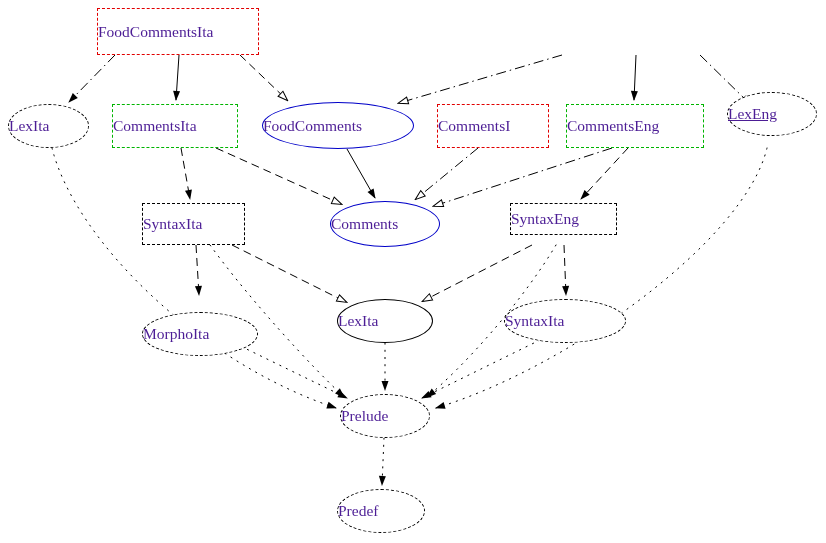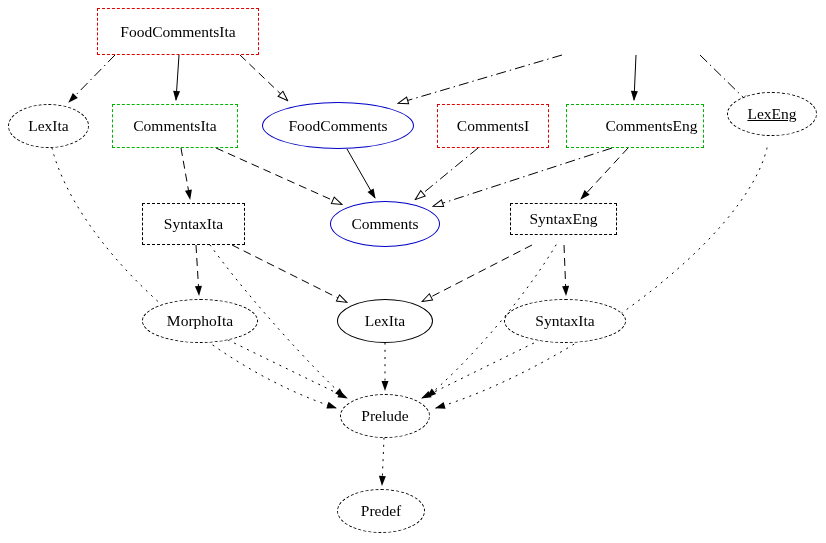--- a/index.html
+++ b/index.html
@@ -15,23 +15,22 @@
   .edges { position: absolute; left: 0; top: 0; }
   .e { fill: none; stroke: #000; stroke-width: 1; }
   .e.solid   { stroke-dasharray: none; }
   .e.dashed  { stroke-dasharray: 8 5; }
   .e.dotted  { stroke-dasharray: 1.2 6; stroke-linecap: round; }
   .e.dashdot { stroke-dasharray: 10 4 1.5 4; }
   .node {
     position: absolute;
     display: flex;
     align-items: center;
-    justify-content: center;
     font-size: 15.5px;
-    color: #000000;
+    color: #4c1d95;
     background: #fff;
     white-space: nowrap;
   }
   .node.ellipse { border-radius: 50%; }
   .b-dashed { border-style: dashed; border-width: 1px; }
   .b-solid  { border-style: solid;  border-width: 1px; }
   .c-red   { border-color: #e10000; }
   .c-green { border-color: #00b400; }
   .c-blue  { border-color: #0000c8; }
   .c-black { border-color: #000000; }
@@ -85,36 +84,36 @@
   </div>
   <div class="node ellipse b-solid c-blue" style="left:262px; top:102px; width:152px; height:47px;">
     <span>FoodComments</span>
   </div>
   <div class="node rect b-dashed c-green" style="left:112px; top:104px; width:126px; height:44px;">
     <span>CommentsIta</span>
   </div>
   <div class="node rect b-dashed c-red" style="left:437px; top:104px; width:112px; height:44px;">
     <span>CommentsI</span>
   </div>
-  <div class="node rect b-dashed c-green" style="left:566px; top:104px; width:138px; height:44px;padding-left:33px;">
+  <div class="node rect b-dashed c-green" style="left:566px; top:104px; width:138px; height:44px;">
     <span>CommentsEng</span>
   </div>
   <div class="node ellipse b-dashed c-black" style="left:727px; top:92px; width:90px;  height:44px;text-decoration:underline;">
     <span>LexEng</span>
   </div>
   <div class="node rect b-dashed c-black" style="left:142px; top:203px; width:103px; height:42px;">
     <span>SyntaxIta</span>
   </div>
   <div class="node ellipse b-solid c-blue" style="left:330px; top:201px; width:110px; height:46px;">
     <span>Comments</span>
   </div>
   <div class="node rect b-dashed c-black" style="left:510px; top:203px; width:107px; height:32px;">
     <span>SyntaxEng</span>
   </div>
-  <div class="node ellipse b-dashed c-black" style="left:142px; top:299px; width:116px; height:44px;">
+  <div class="node ellipse b-dashed c-black" style="left:142px; top:312px; width:116px; height:44px;">
     <span>MorphoIta</span>
   </div>
   <div class="node ellipse b-solid c-black" style="left:337px; top:299px; width:96px;  height:44px;">
     <span>LexIta</span>
   </div>
   <div class="node ellipse b-dashed c-black" style="left:504px; top:299px; width:122px; height:44px;">
     <span>SyntaxIta</span>
   </div>
   <div class="node ellipse b-dashed c-black" style="left:340px; top:394px; width:90px;  height:44px;">
     <span>Prelude</span>

